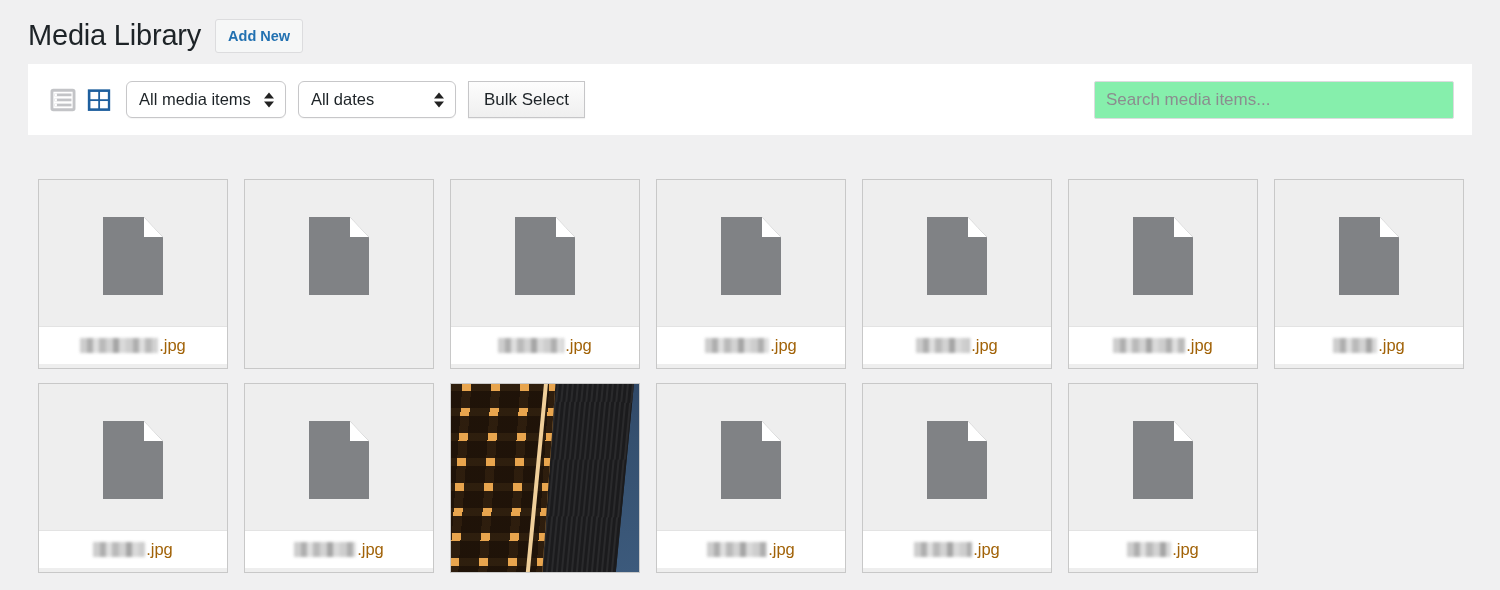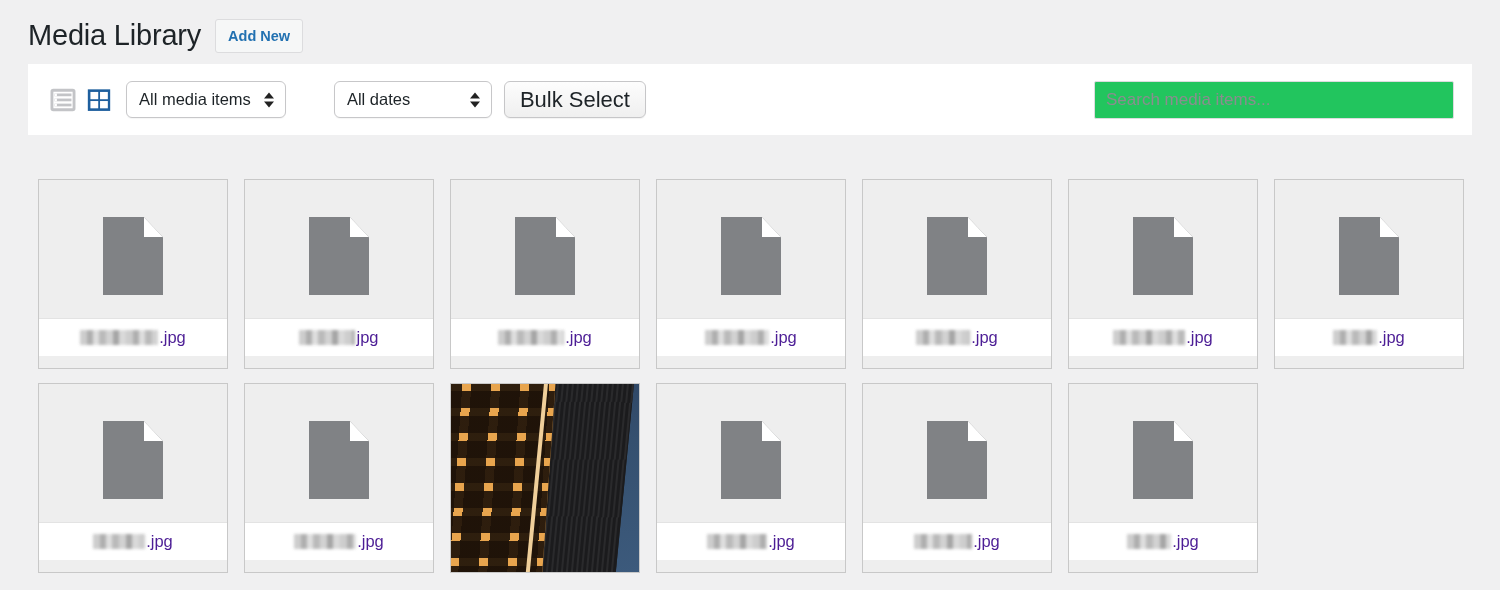--- a/index.html
+++ b/index.html
@@ -102,45 +102,45 @@
   .stepper i {
     display: block;
     width: 0; height: 0;
     border-left: 5px solid transparent;
     border-right: 5px solid transparent;
   }
   .stepper i.up { border-bottom: 6px solid #222; }
   .stepper i.down { border-top: 6px solid #222; }
 
   #sel-media { min-width: 158px; }
-  #sel-dates { min-width: 158px; margin-left: 36px; }
+  #sel-dates { min-width: 158px; }
 
   .bulk-btn {
     height: 37px;
     padding: 0 15px;
     background: linear-gradient(#fdfdfd, #efefef);
     border: 1px solid #c6c6c8;
-    border-radius: 6px;
-    font-size: 22px;
+    border-radius: 0;
+    font-size: 17px;
     color: #1d2327;
     font-family: "Liberation Sans", sans-serif;
     cursor: pointer;
     white-space: nowrap;
     box-shadow: 0 1px 1px rgba(0,0,0,0.05);
   }
 
   .search-input {
     margin-left: auto;
     width: 360px;
     height: 38px;
     padding: 0 11px;
     font-size: 17px;
     font-family: "Liberation Sans", sans-serif;
     color: #1d2327;
-    background: #22c55e;
+    background: #86efac;
     border: 1px solid #dcdcde;
     border-radius: 2px;
     outline: none;
   }
   .search-input::placeholder { color: #8b8d8f; }
 
   
   .media-grid {
     position: absolute;
     left: 38px;
@@ -185,30 +185,30 @@
   .doc-icon .fold {
     position: absolute;
     right: 0; top: 0;
     width: 32%;
     height: 26%;
     background: #ffffff;
     clip-path: polygon(0 0, 100% 100%, 0 100%);
   }
   .tile-name {
     position: absolute;
-    left: 0; bottom: 12px;
+    left: 0; bottom: 4px;
     width: 100%;
     height: 38px;
     background: #fff;
     border-top: 1px solid #e3e3e3;
     display: flex;
     align-items: center;
     justify-content: center;
     font-size: 16.5px;
-    color: #4c1d95;
+    color: #a16207;
     white-space: nowrap;
     overflow: hidden;
   }
   
   .redacted {
     display: inline-block;
     height: 15px;
     margin-right: 1px;
     background:
       repeating-linear-gradient(90deg,
@@ -353,24 +353,20 @@
         <span class="ext">.jpg</span>
       </div>
     </div>
     <div class="media-tile">
       <div class="tile-thumb">
         <div class="doc-icon">
           <div class="body"></div>
           <div class="fold"></div>
         </div>
       </div>
-      <div class="tile-name">
-        <span class="redacted" style="width: 56px;"></span>
-        <span class="ext">jpg</span>
-      </div>
     </div>
     <div class="media-tile">
       <div class="tile-thumb">
         <div class="doc-icon">
           <div class="body"></div>
           <div class="fold"></div>
         </div>
       </div>
       <div class="tile-name">
         <span class="redacted" style="width: 66px;"></span>

